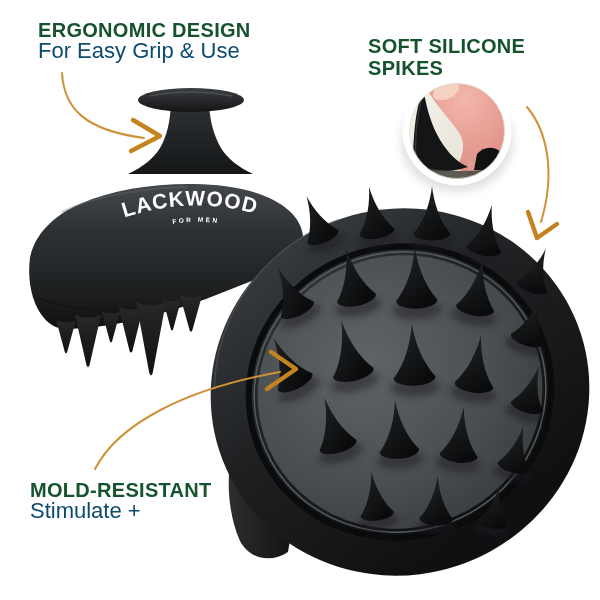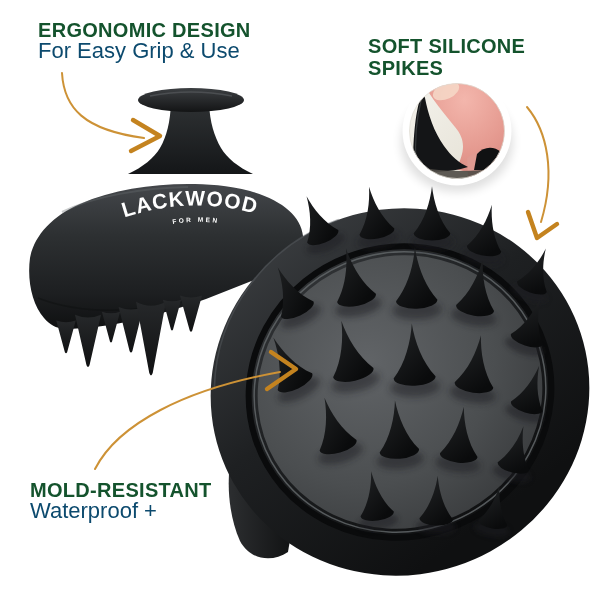--- a/index.html
+++ b/index.html
@@ -258,16 +258,16 @@
     <div class="callout-title">ERGONOMIC DESIGN</div>
     <div class="callout-sub">For Easy Grip &amp; Use</div>
   </div>
 
   <div class="callout" style="left:368px; top:35px;">
     <div class="callout-title">SOFT SILICONE SPIKES</div>
   </div>
 
   <div class="callout" style="left:30px; top:479px;">
     <div class="callout-title">MOLD-RESISTANT</div>
-    <div class="callout-sub">Waterproof +</div>
+    <div class="callout-sub">Stimulate +</div>
   </div>
 
 </div>
 
 </body></html>

